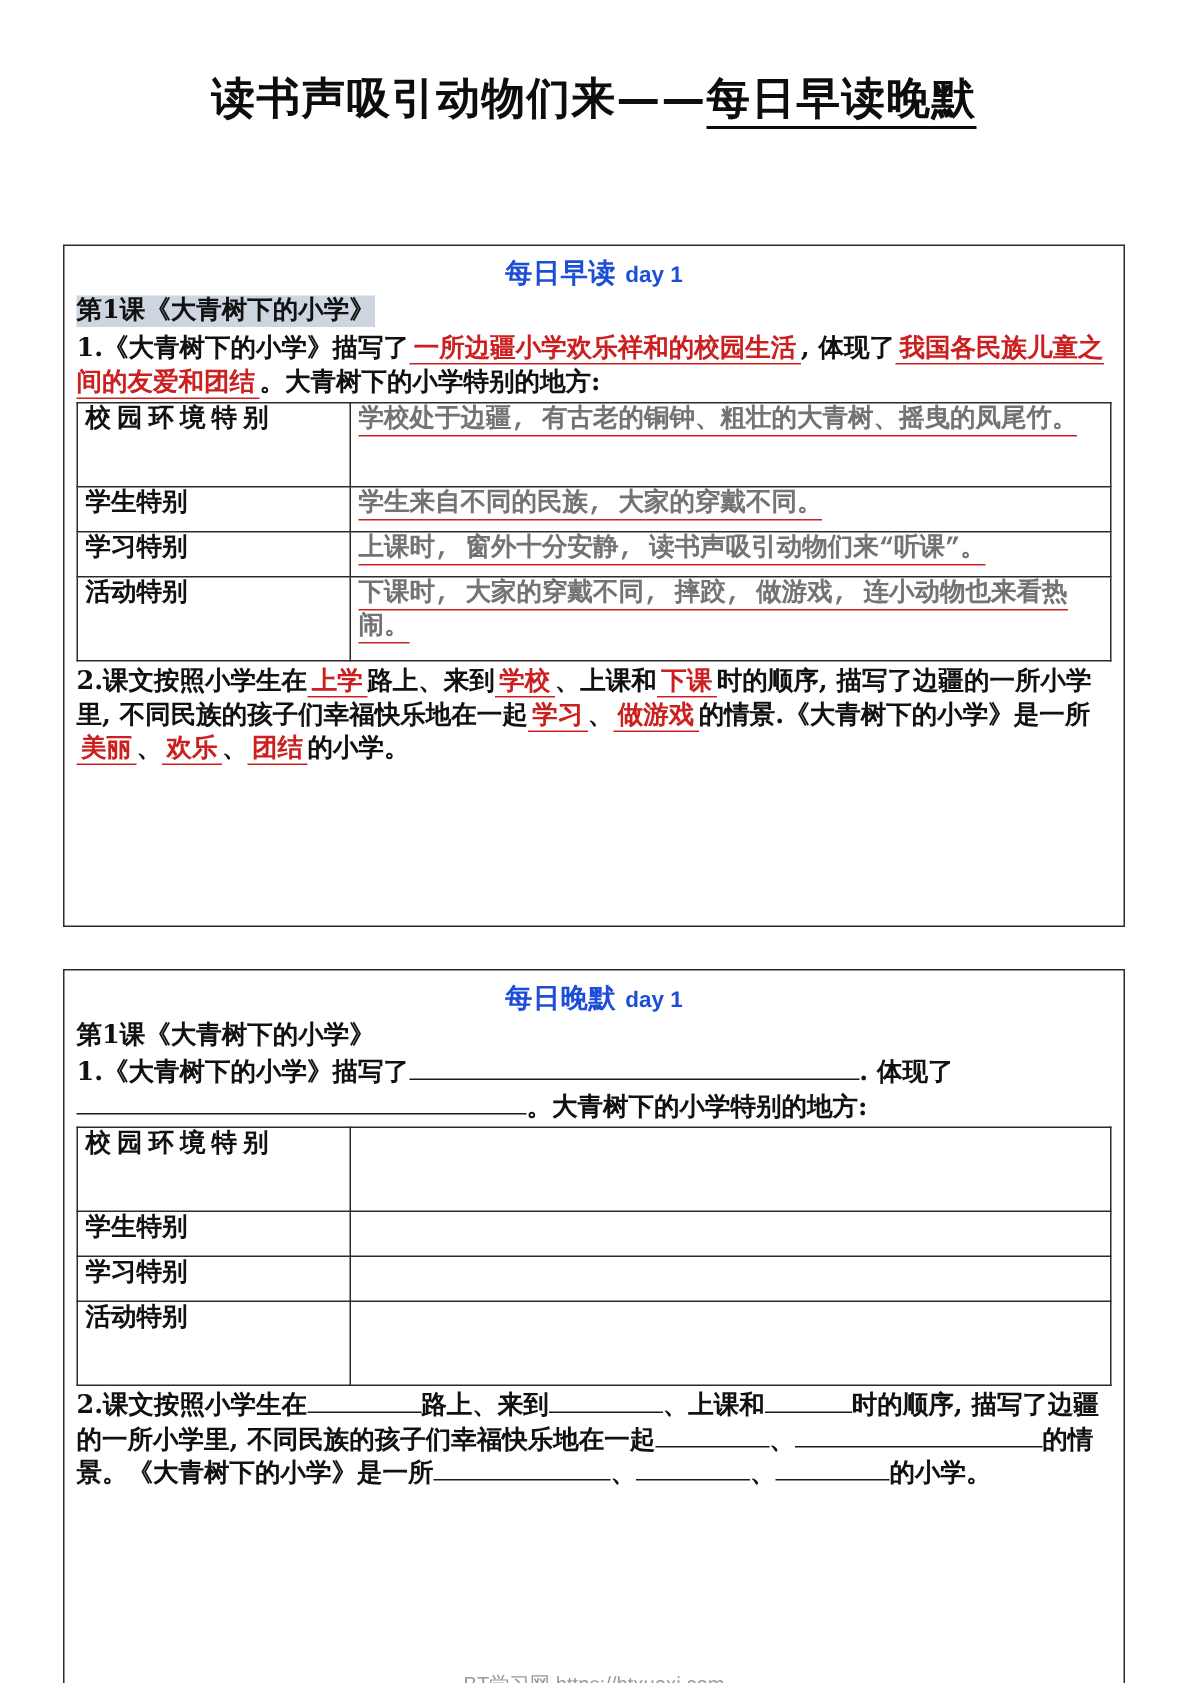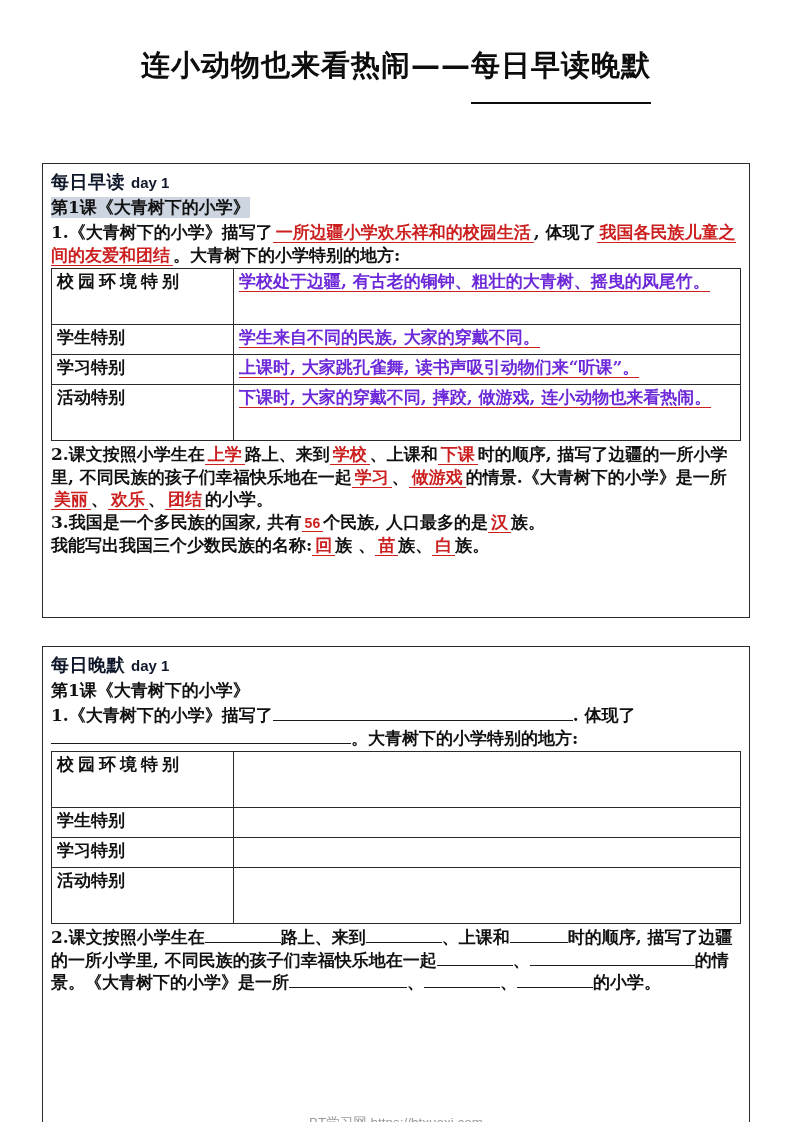--- a/index.html
+++ b/index.html
@@ -31,39 +31,39 @@
     font-weight: bold;
     letter-spacing: 1px;
     margin-top: 46px;
     margin-bottom: 0;
     font-family: "DejaVu Serif", "Liberation Serif", serif;
     color: #0d0d0d;
     white-space: nowrap;
   }
   .doc-title .under {
     border-bottom: 2.5px solid #0d0d0d;
-    padding-bottom: 20px;
+    padding-bottom: 2px;
   }
 
   
   .section {
     position: absolute;
     left: 42px;
     width: 708px;
     box-sizing: border-box;
     border: 1.5px solid #2b2b2b;
     background: #ffffff;
     padding: 4px 8px 10px 8px;
   }
   #section-morning { top: 117px; height: 455px; }
   #section-evening { top: 600px; height: 532px; }
 
   .section-header {
-    text-align: left;
-    color: #0f172a;
+    text-align: center;
+    color: #1d4ed8;
     font-weight: bold;
     font-size: 18px;
     margin: 2px 0 3px 0;
     letter-spacing: 0.5px;
     font-family: "DejaVu Serif", "Liberation Serif", serif;
   }
   .section-header .day {
     font-size: 15px;
     font-family: "Liberation Sans", sans-serif;
     font-weight: bold;
@@ -114,36 +114,37 @@
   .bl-lg { width: 118px; }
   .bl-xl { width: 165px; }
   .bl-xxl { width: 300px; }
 
   
   table.feature-table {
     border-collapse: collapse;
     width: 690px;
     margin: 2px 0 2px 0;
     table-layout: fixed;
+    font-family: Liberation Mono, monospace;
   }
   table.feature-table td {
     border: 1.2px solid #2b2b2b;
     vertical-align: top;
     padding: 1px 4px 2px 5px;
     font-size: 17px;
     line-height: 1.3;
     font-weight: bold;
   }
   td.lbl {
     width: 172px;
     color: #111111;
   }
   td.lbl .spaced { letter-spacing: 4px; }
   td.val {
-    color: #6d28d9;
+    color: #737373;
     word-break: break-all;
   }
   td.val .uline { border-bottom: 1.2px solid #cc2020; }
   td.val.empty { color: transparent; }
   .row-tall td { height: 52px; }
   .row-short td { height: 26px; }
 
   
   .footer {
     position: absolute;
@@ -155,21 +156,21 @@
     color: #9a9a9a;
     font-family: "Liberation Sans", sans-serif;
   }
 </style>
 </head>
 <body>
 
 <div class="page">
 
   <div class="doc-title">
-    <span>连小动物也来看热闹——</span><span class="under">每日早读晚默</span>
+    <span>读书声吸引动物们来——</span><span class="under">每日早读晚默</span>
   </div>
 
   <div class="section" id="section-morning">
 
     <div class="section-header">
       <span>每日早读</span><span class="day">day 1</span>
     </div>
 
     <div class="lesson-title-wrap">
       <span class="lesson-title hl">第1课《大青树下的小学》</span>
@@ -184,37 +185,33 @@
           <tr class="row-tall">
         <td class="lbl"><span class="spaced">校园环境特别</span></td>
         <td class="val"><span class="uline">学校处于边疆, 有古老的铜钟、粗壮的大青树、摇曳的凤尾竹。</span></td>
       </tr>
       <tr class="row-short">
         <td class="lbl">学生特别</td>
         <td class="val"><span class="uline">学生来自不同的民族, 大家的穿戴不同。</span></td>
       </tr>
       <tr class="row-short">
         <td class="lbl">学习特别</td>
-        <td class="val"><span class="uline">上课时, 大家跳孔雀舞, 读书声吸引动物们来“听课”。</span></td>
+        <td class="val"><span class="uline">上课时, 窗外十分安静, 读书声吸引动物们来“听课”。</span></td>
       </tr>
       <tr class="row-tall">
         <td class="lbl">活动特别</td>
         <td class="val"><span class="uline">下课时, 大家的穿戴不同, 摔跤, 做游戏, 连小动物也来看热闹。</span></td>
       </tr>
     </tbody>
       </table>
 
     <div class="qblock">
       <p class="qline"><span>2.课文按照小学生在</span><span class="ans">上学</span><span>路上、来到</span><span class="ans">学校</span><span>、上课和</span><span class="ans">下课</span><span>时的顺序, 描写了边疆的一所小学里, 不同民族的孩子们幸福快乐地在一起</span><span class="ans">学习</span><span>、</span><span class="ans">做游戏</span><span>的情景.《大青树下的小学》是一所</span><span class="ans">美丽</span><span>、</span><span class="ans">欢乐</span><span>、</span><span class="ans">团结</span><span>的小学。</span></p>
     </div>
 
-    <div class="qblock">
-      <p class="qline"><span>3.我国是一个多民族的国家, 共有</span><span class="ans ans-num">56</span><span>个民族, 人口最多的是</span><span class="ans">汉</span><span>族。</span></p>
-      <p class="qline"><span>我能写出我国三个少数民族的名称:</span><span class="ans">回</span><span>族 、</span><span class="ans">苗</span><span>族、</span><span class="ans">白</span><span>族。</span></p>
-    </div>
 
   </div>
 
   <div class="section" id="section-evening">
 
     <div class="section-header">
       <span>每日晚默</span><span class="day">day 1</span>
     </div>
 
     <div class="lesson-title-wrap">

